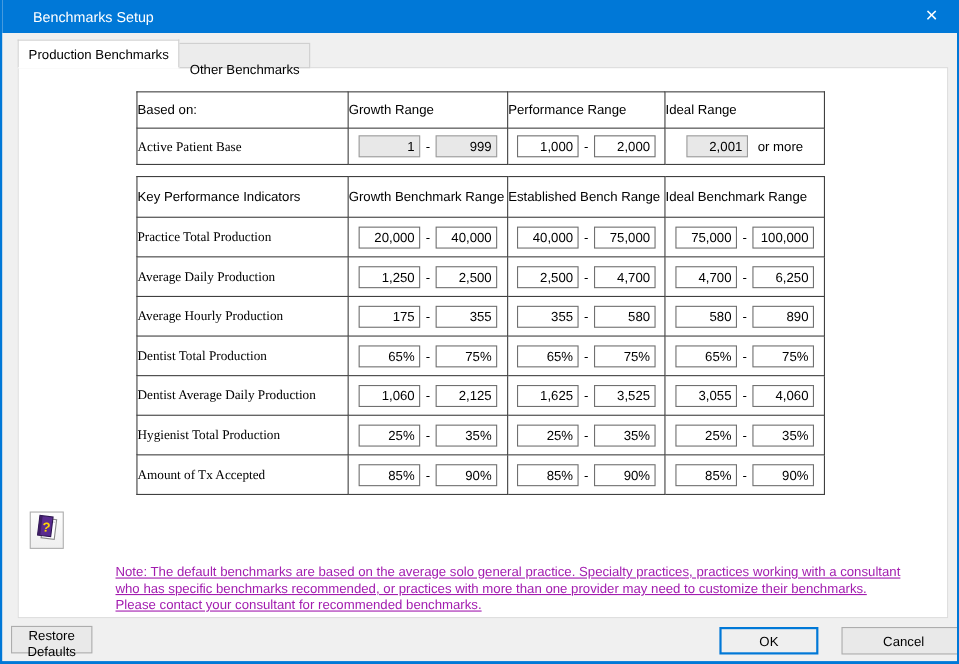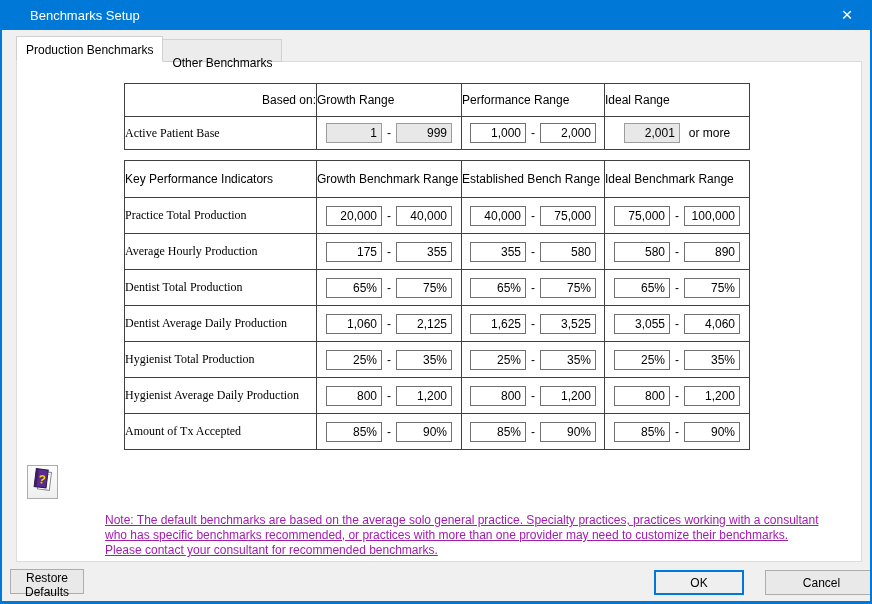--- a/index.html
+++ b/index.html
@@ -32,21 +32,21 @@
     background:#FFFFFF; border:1px solid #DCDCDC; box-sizing:border-box; z-index:2;
   }
 
   table.grid { border-collapse:collapse; table-layout:fixed; position:absolute; }
   table.grid td, table.grid th { border:1px solid #404040; font-size:12px; font-weight:normal; color:#000; padding:0; }
   .t1 { left:107px; top:21px; }
   .t2 { left:107px; top:98px; }
   .t1 td, .t1 th { height:32px; }
   .t2 th { height:36px; }
   .t2 td { height:35px; }
-  .head-left   { text-align:right; padding-left:10px; }
+  .head-left   { text-align:left; padding-left:10px; }
   .head-center { text-align:left; }
   .label-cell  { text-align:left; padding-left:10px;font-family:Liberation Serif, serif; }
   .range-wrap  { display:flex; align-items:center; justify-content:center; gap:5px; }
   .dash { font-size:12px; color:#000; }
   .ormore { font-size:12px; color:#000; margin-left:4px; }
   input.num {
     width:56px; height:20px; box-sizing:border-box; font-family:"Liberation Sans",sans-serif;
     font-size:12px; text-align:right; padding:1px 4px; border:1px solid #707070; background:#fff; color:#000;
   }
   input.num:disabled { background:#E8E8E8; border:1px solid #9D9D9D; color:#000; }
@@ -160,20 +160,44 @@
             </td>
         <td>
               <div class="range-wrap">
           <input class="num" value="75,000" style="">
           <span class="dash">-</span>
           <input class="num" value="100,000" style="">
         </div>
             </td>
       </tr>
 
+      <tr>
+        <td class="label-cell">Average Daily Production</td>
+        <td>
+              <div class="range-wrap">
+          <input class="num" value="1,250" style="">
+          <span class="dash">-</span>
+          <input class="num" value="2,500" style="">
+        </div>
+            </td>
+        <td>
+              <div class="range-wrap">
+          <input class="num" value="2,500" style="">
+          <span class="dash">-</span>
+          <input class="num" value="4,700" style="">
+        </div>
+            </td>
+        <td>
+              <div class="range-wrap">
+          <input class="num" value="4,700" style="">
+          <span class="dash">-</span>
+          <input class="num" value="6,250" style="">
+        </div>
+            </td>
+      </tr>
 
       <tr>
         <td class="label-cell">Average Hourly Production</td>
         <td>
               <div class="range-wrap">
           <input class="num" value="175" style="">
           <span class="dash">-</span>
           <input class="num" value="355" style="">
         </div>
             </td>
@@ -261,44 +285,20 @@
             </td>
         <td>
               <div class="range-wrap">
           <input class="num" value="25%" style="">
           <span class="dash">-</span>
           <input class="num" value="35%" style="">
         </div>
             </td>
       </tr>
 
-      <tr>
-        <td class="label-cell">Hygienist Average Daily Production</td>
-        <td>
-              <div class="range-wrap">
-          <input class="num" value="800" style="">
-          <span class="dash">-</span>
-          <input class="num" value="1,200" style="">
-        </div>
-            </td>
-        <td>
-              <div class="range-wrap">
-          <input class="num" value="800" style="">
-          <span class="dash">-</span>
-          <input class="num" value="1,200" style="">
-        </div>
-            </td>
-        <td>
-              <div class="range-wrap">
-          <input class="num" value="800" style="">
-          <span class="dash">-</span>
-          <input class="num" value="1,200" style="">
-        </div>
-            </td>
-      </tr>
 
       <tr>
         <td class="label-cell">Amount of Tx Accepted</td>
         <td>
               <div class="range-wrap">
           <input class="num" value="85%" style="">
           <span class="dash">-</span>
           <input class="num" value="90%" style="">
         </div>
             </td>

